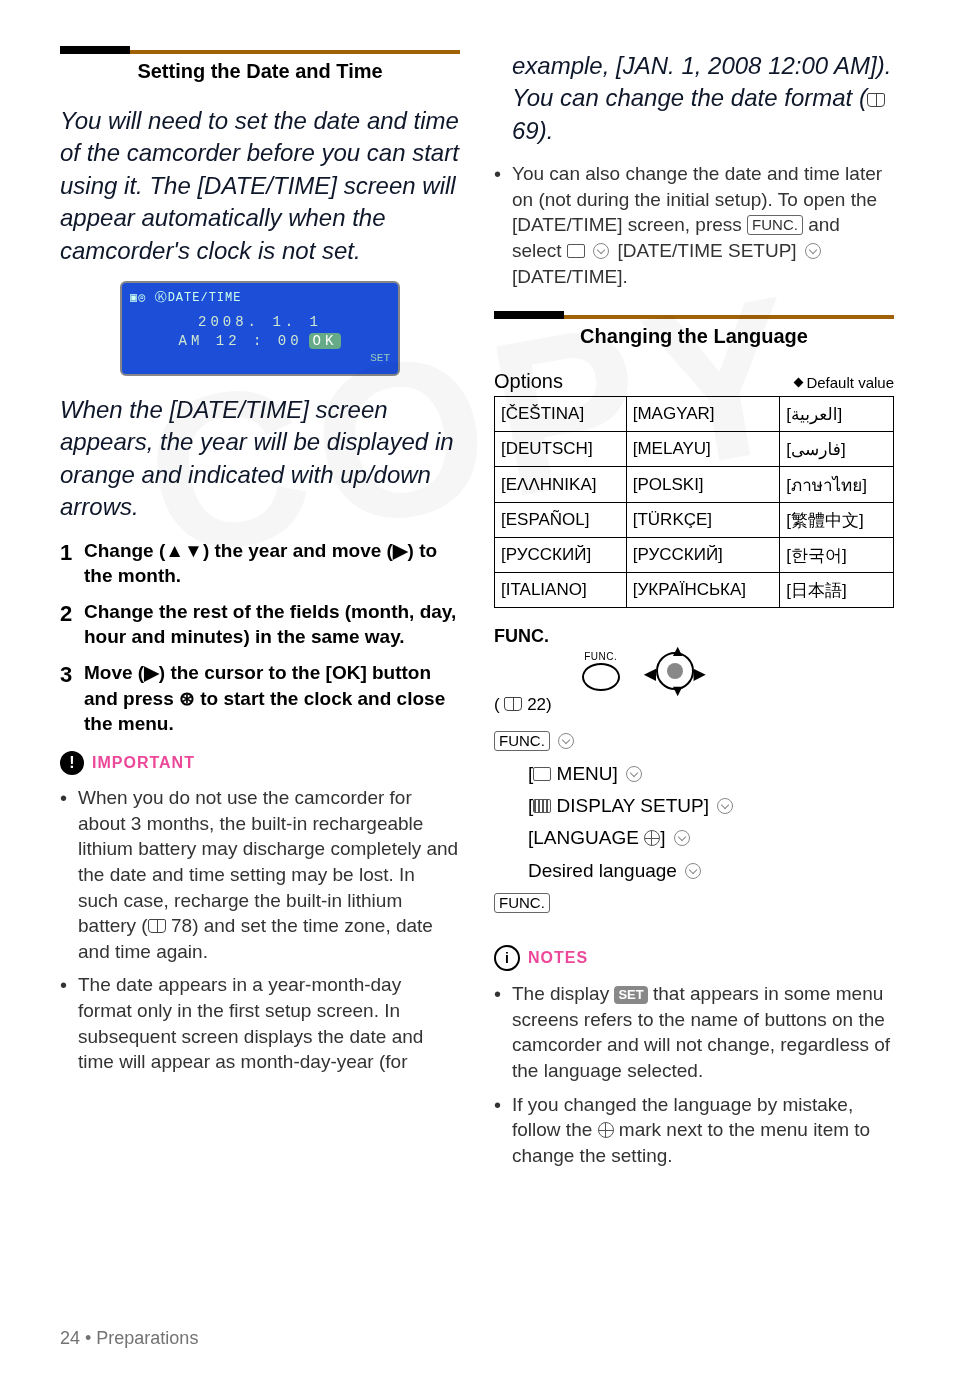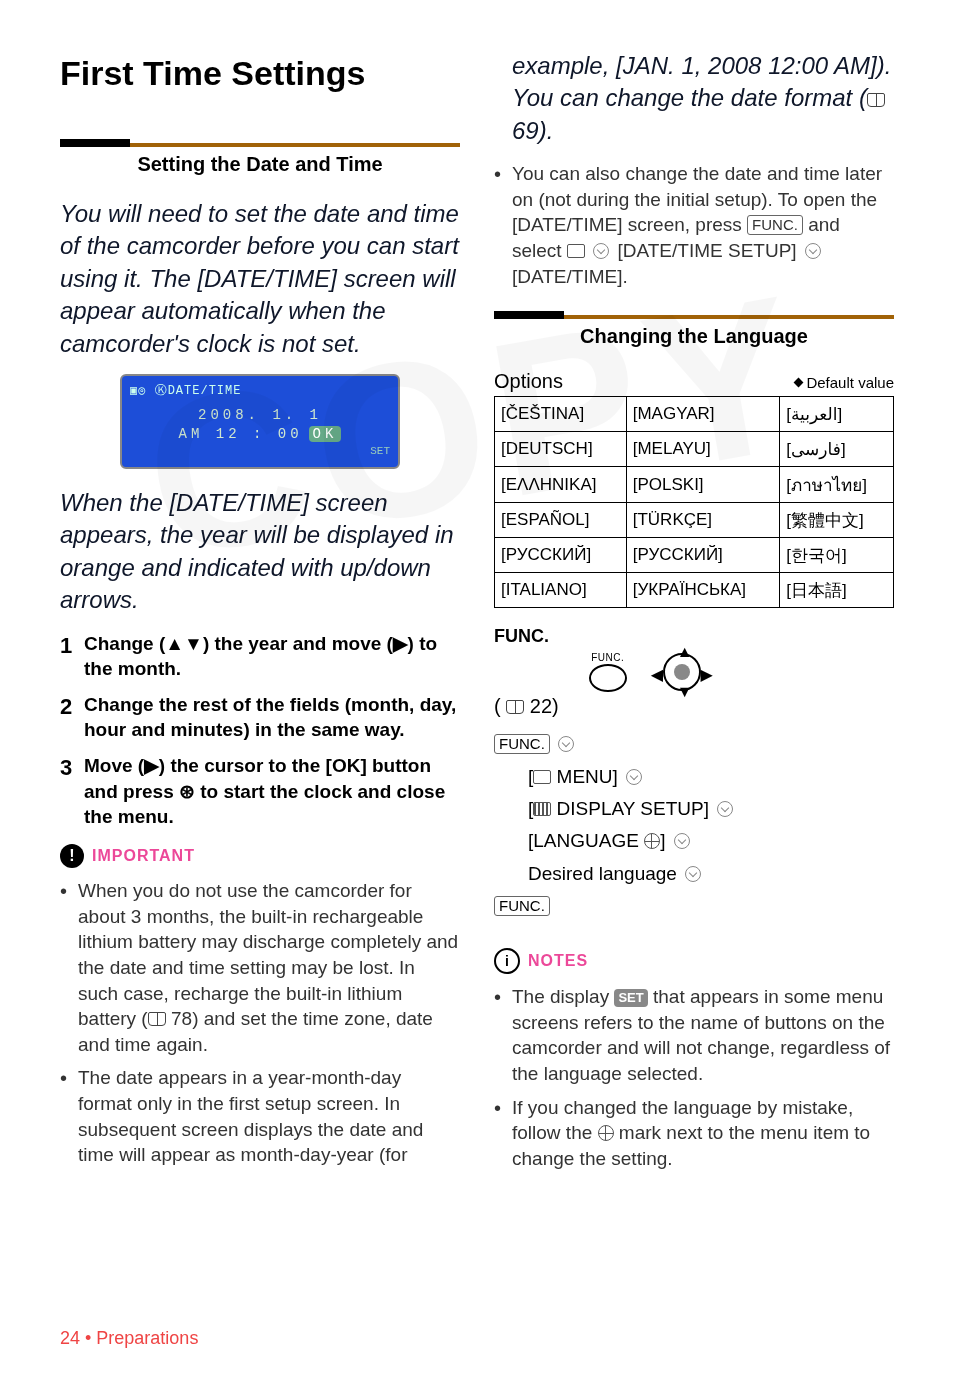--- a/index.html
+++ b/index.html
@@ -346,21 +346,21 @@
     width: 5px; height: 5px;
     border-bottom: 1.5px solid #888;
     border-right: 1.5px solid #888;
     transform: rotate(45deg);
   }
   .footer {
     position: absolute;
     bottom: 30px;
     left: 60px;
     font-size: 18px;
-    color: #ef4444;
+    color: #737373;
   }
   
   .watermark {
     position: absolute;
     left: 0; right: 0; top: 300px;
     text-align: center;
     font-size: 220px;
     font-weight: bold;
     color: rgba(0,0,0,0.035);
     transform: rotate(-10deg);
@@ -370,21 +370,20 @@
 </style>
 </head>
 <body>
 
 <div class="page">
   <div class="watermark">COPY</div>
 
   <div class="columns">
 
     <div class="col">
-      <h1 class="title">First Time Settings</h1>
 
       <div class="section-head short-rule">Setting the Date and Time</div>
 
       <p class="body">You will need to set the date and time of the camcorder before you can start using it. The [DATE/TIME] screen will appear automatically when the camcorder's clock is not set.</p>
 
       <div class="camscreen">
         <div class="top">▣◎ ⓀDATE/TIME</div>
         <div class="row">2008.  1.  1</div>
         <div class="row">
           <span>AM 12 : 00</span><span class="ok">OK</span>
@@ -466,21 +465,21 @@
               <td>[ITALIANO]</td>
               <td>[УКРАЇНСЬКА]</td>
               <td>[日本語]</td>
             </tr>
           </tbody>
       </table>
 
       <div class="func-row">
         <div>
           <div class="func-label">FUNC.</div>
-          <div style="font-size:20px;margin-top:48px;">( <span class="book-ref"></span> <span>22</span>)</div>
+          <div style="font-size:17px;margin-top:48px;">( <span class="book-ref"></span> <span>22</span>)</div>
         </div>
         <div class="func-button">
           <span class="text">FUNC.</span>
           <span class="oval"></span>
         </div>
         <div class="dpad">
           <span class="t">▲</span>
             <span class="b">▼</span>
             <span class="l">◀</span>
             <span class="r">▶</span>

